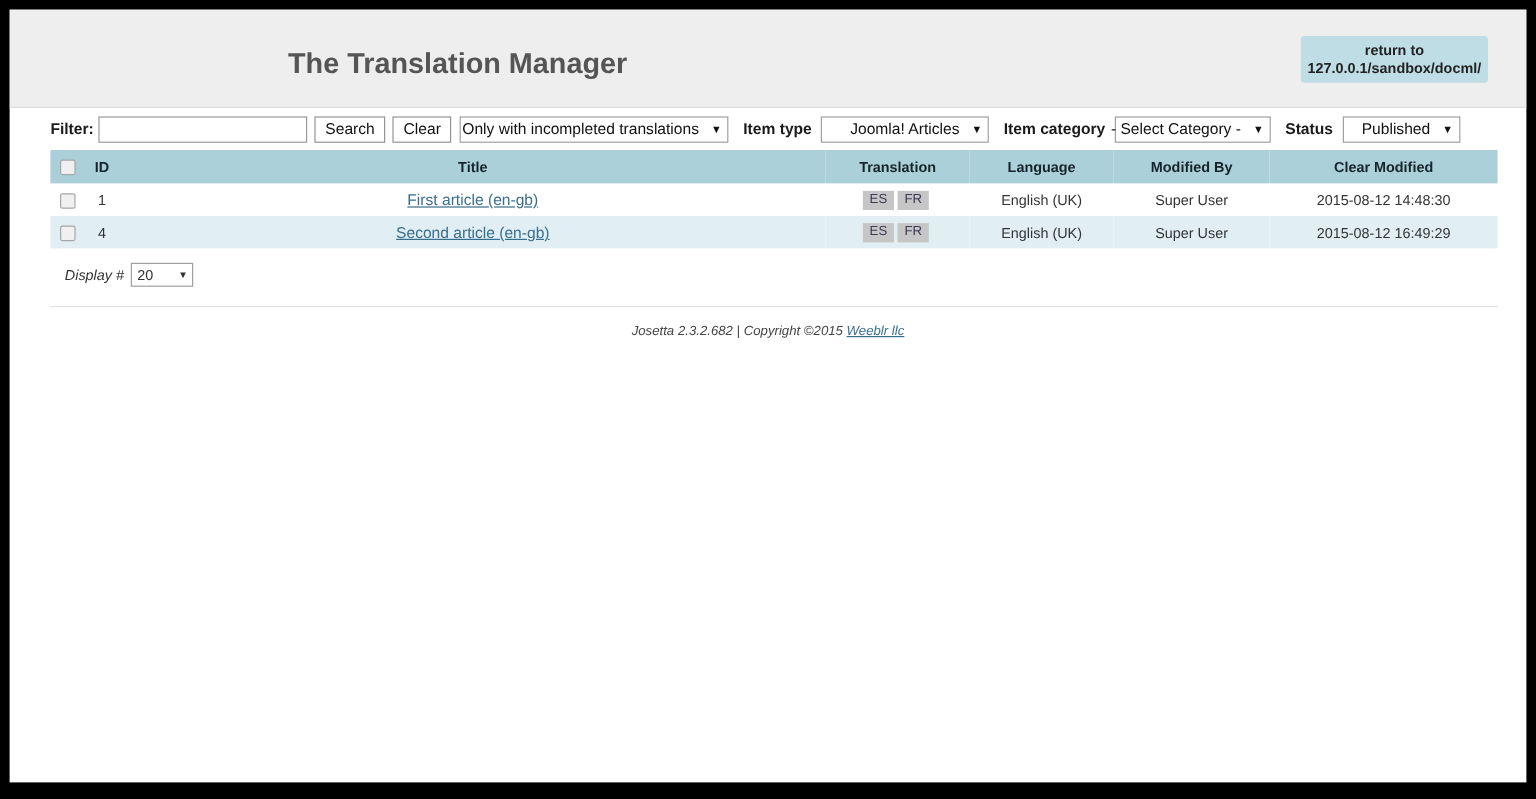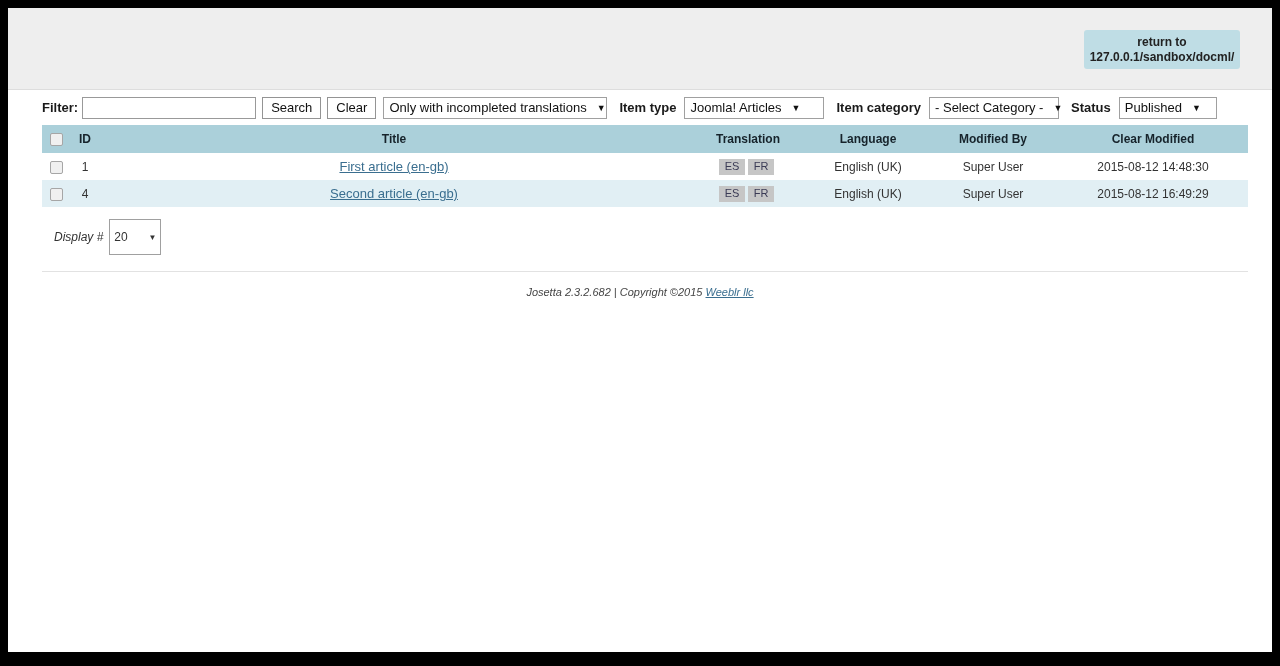--- a/index.html
+++ b/index.html
@@ -121,21 +121,21 @@
   }
   .select-box {
     margin-left: 7px;
     height: 22px;
     border: 1px solid #a0a0a0;
     background: #ffffff;
     font-size: 13px;
     color: #111111;
     display: inline-flex;
     align-items: center;
-    justify-content: flex-start;
+    justify-content: flex-end;
     padding: 0 5px 0 5px;
     box-sizing: border-box;
     cursor: pointer;
     white-space: nowrap;
   }
   .select-box .caret {
     font-size: 9px;
     margin-left: 10px;
     color: #111111;
   }
@@ -219,21 +219,21 @@
     padding: 12px 0 0 12px;
     font-size: 12px;
     color: #333333;
   }
   .display-bar .dlabel {
     font-style: italic;
     margin-right: 6px;
   }
   .sel-display {
     width: 52px;
-    height: 36px;
+    height: 20px;
     border: 1px solid #a0a0a0;
     background: #ffffff;
     font-size: 12px;
     display: inline-flex;
     align-items: center;
     justify-content: space-between;
     padding: 0 4px;
     box-sizing: border-box;
     cursor: pointer;
   }
@@ -257,20 +257,21 @@
     text-decoration: underline;
     font-style: italic;
   }
 </style>
 </head>
 <body>
 
 <div class="page-frame">
 
   <div class="app-header">
+    <div class="app-title">The Translation Manager</div>
     <div class="return-button">
       <span>return to</span>
       <span>127.0.0.1/sandbox/docml/</span>
     </div>
   </div>
 
   <div class="toolbar">
     <span class="label">Filter:</span>
     <input class="filter-input" type="text" value="" style="">
     <button class="btn">Search</button>

